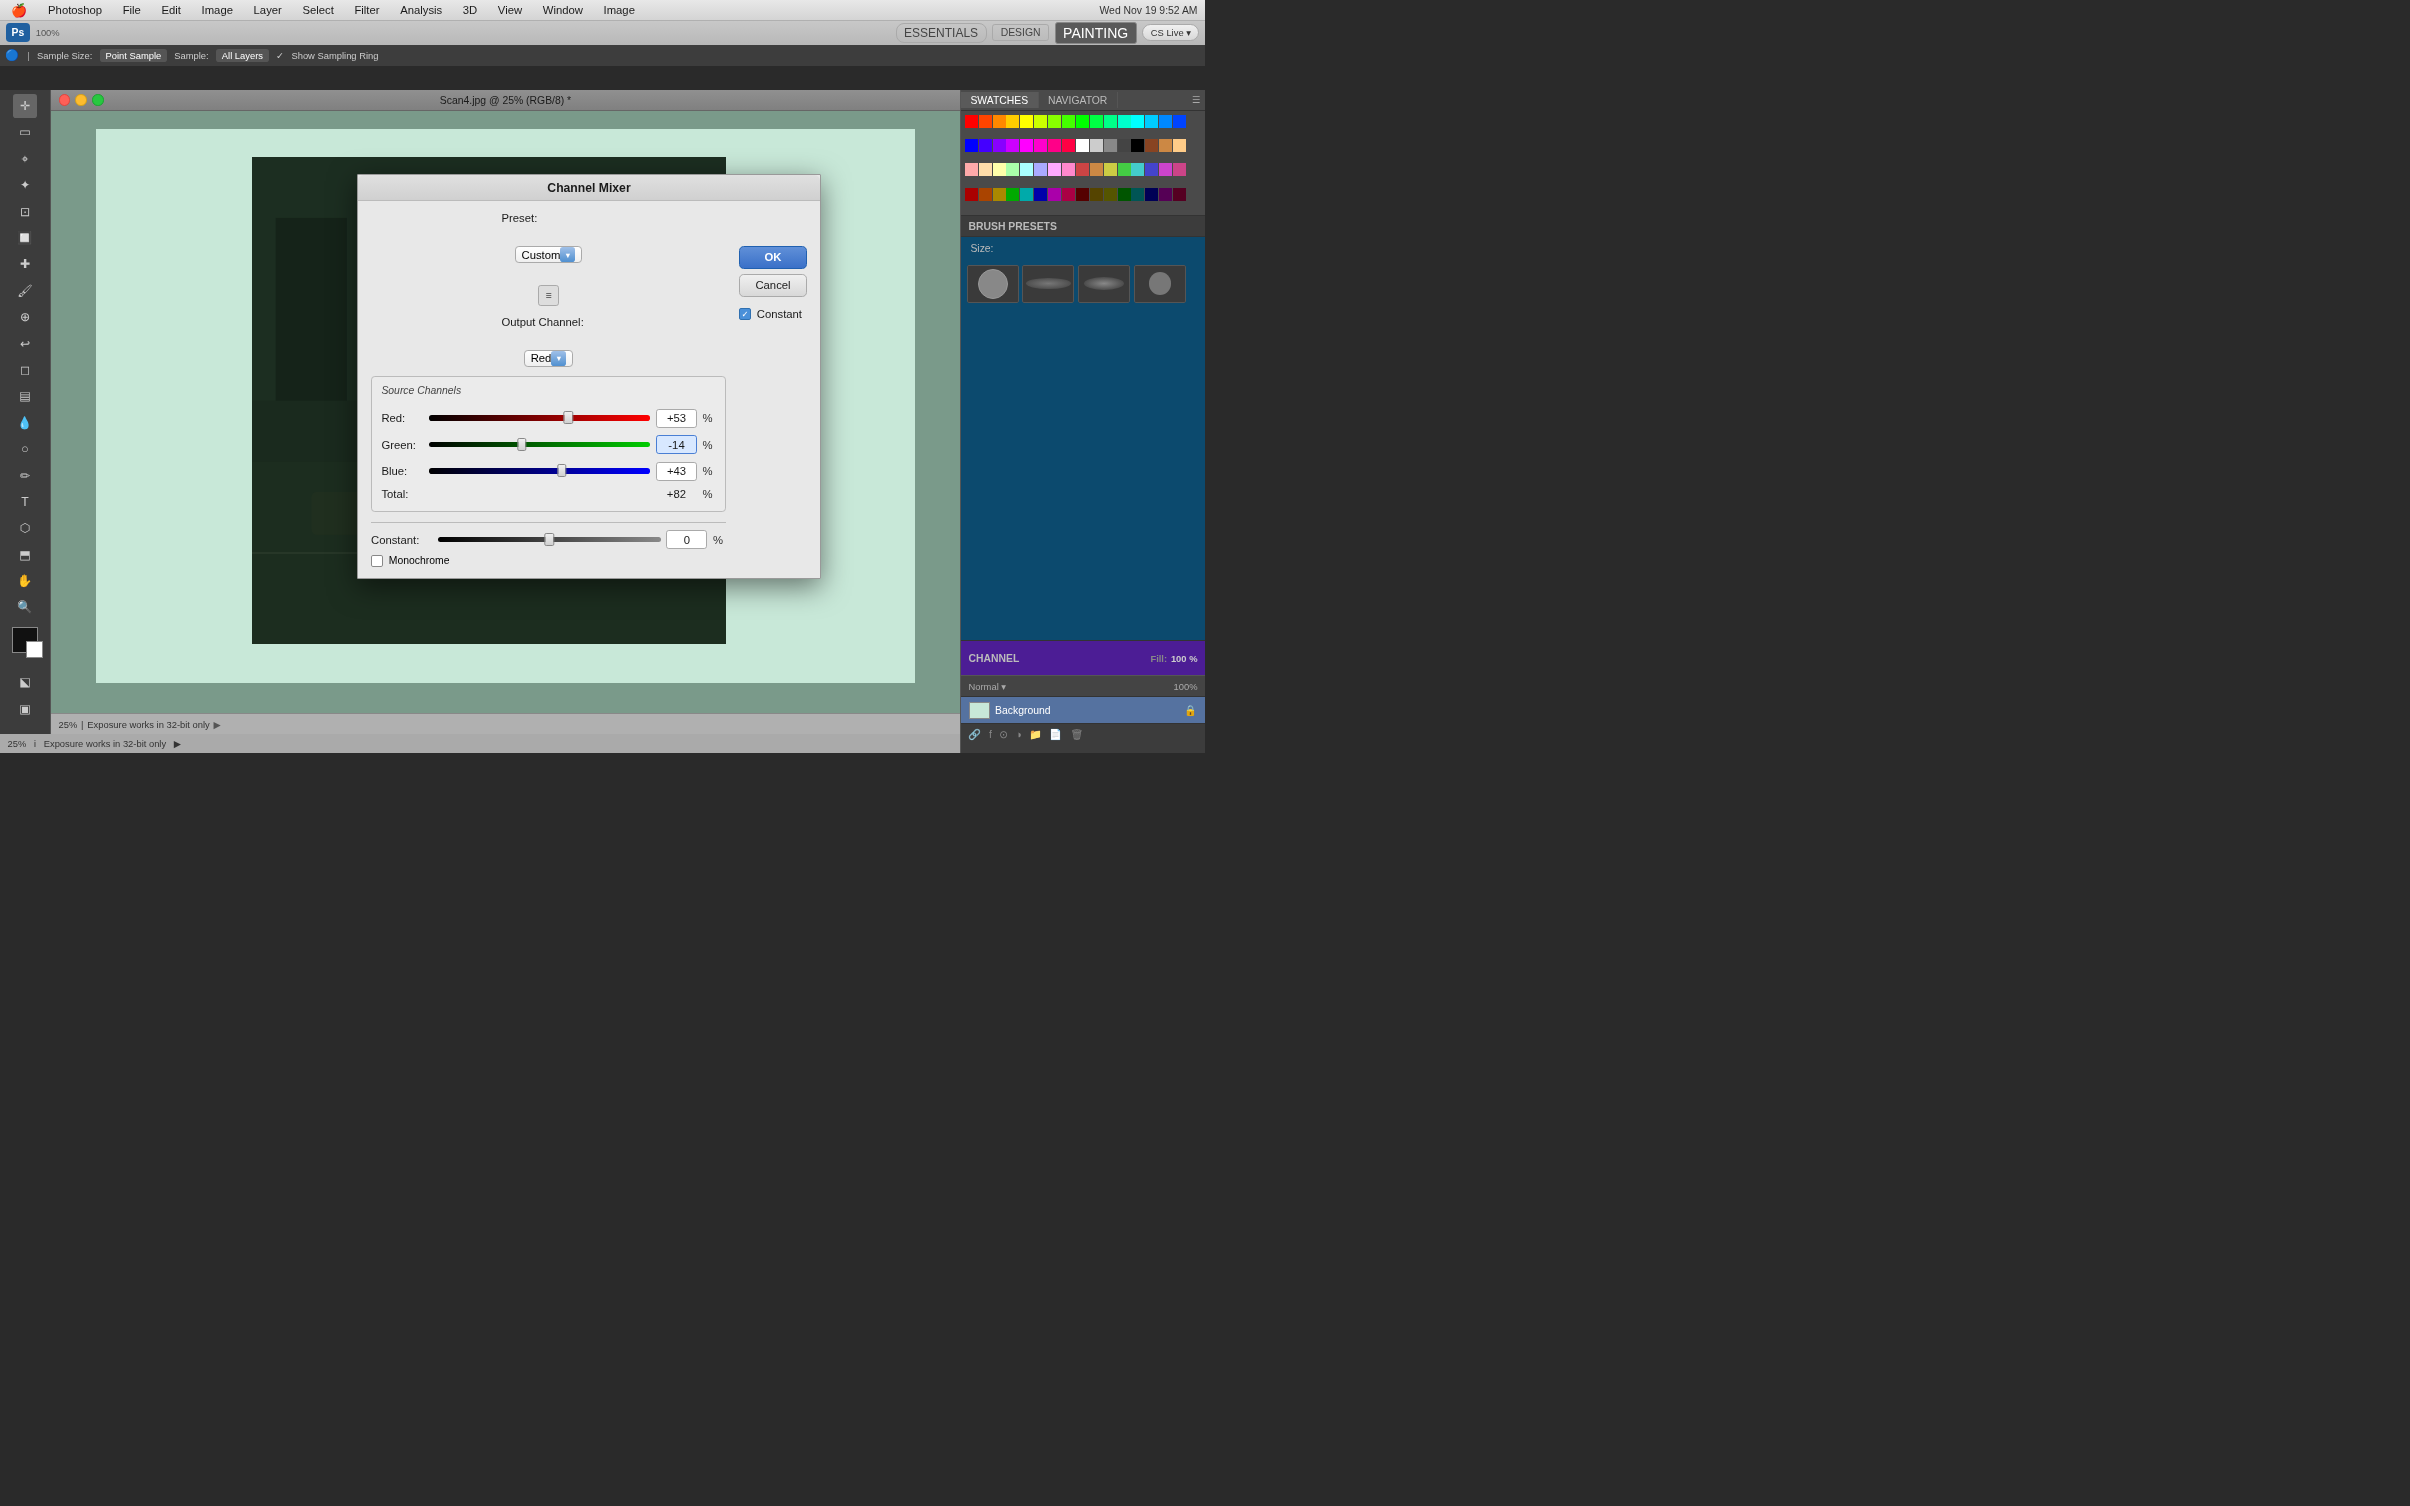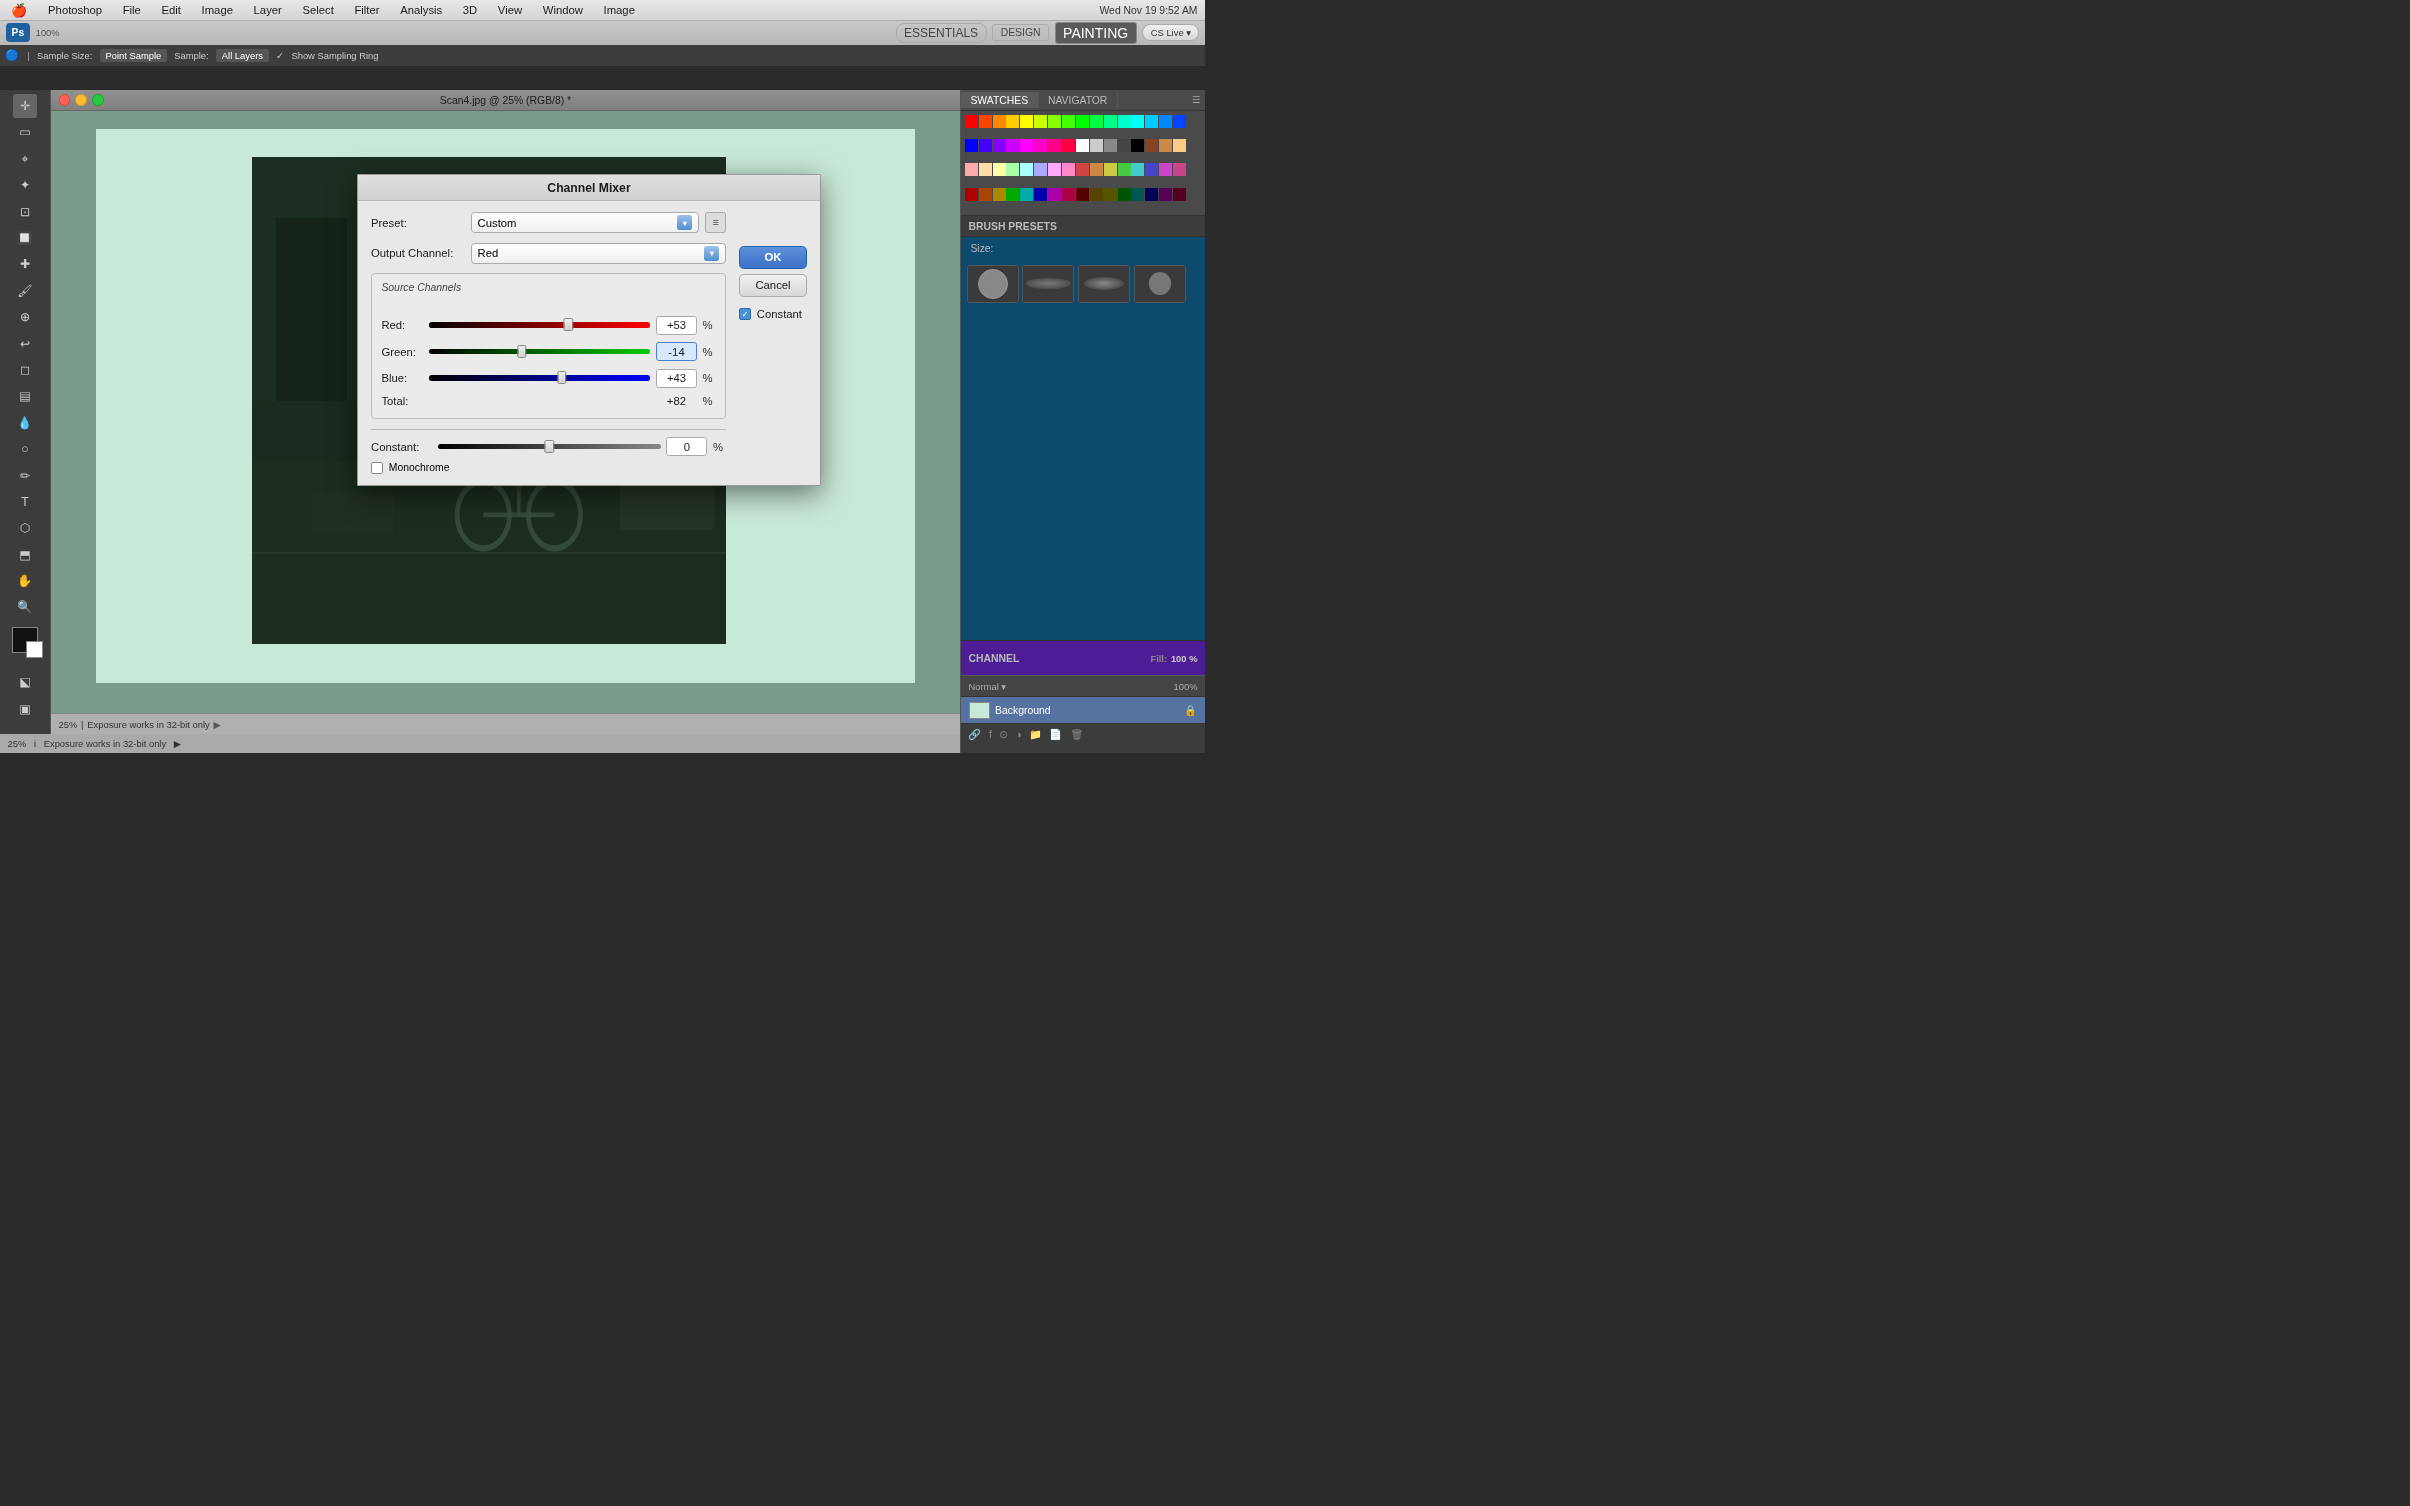--- a/index.html
+++ b/index.html
@@ -355,21 +355,22 @@
       font-weight: 600;
       color: #1a1a1a;
     }
     #dialog-body {
       padding: 11.3px 13px;
     }
     .dialog-row {
       display: flex;
       align-items: center;
       margin-bottom: 9.4px;
-      gap: 6px;
+      gap: 22px;
+      flex-direction: column;
     }
     .dialog-label {
       font-size: 11.3px;
       color: #1a1a1a;
       min-width: 94px;
     }
     .dialog-select {
       flex: 1;
       height: 21px;
       background: linear-gradient(to bottom, #fff, #efefef);
@@ -407,21 +408,21 @@
     .source-channels-box {
       border: 0.9px solid #bbb;
       border-radius: 3.8px;
       padding: 7.5px 9.4px;
       margin-bottom: 9.4px;
       background: #ebebeb;
     }
     .source-channels-label {
       font-size: 10.4px;
       color: #444;
-      margin-bottom: 23px;
+      margin-bottom: 13px;
       font-style: italic;
     }
     .channel-row {
       display: flex;
       align-items: center;
       margin-bottom: 7.5px;
       gap: 5.6px;
     }
     .channel-name {
       font-size: 11.3px;

